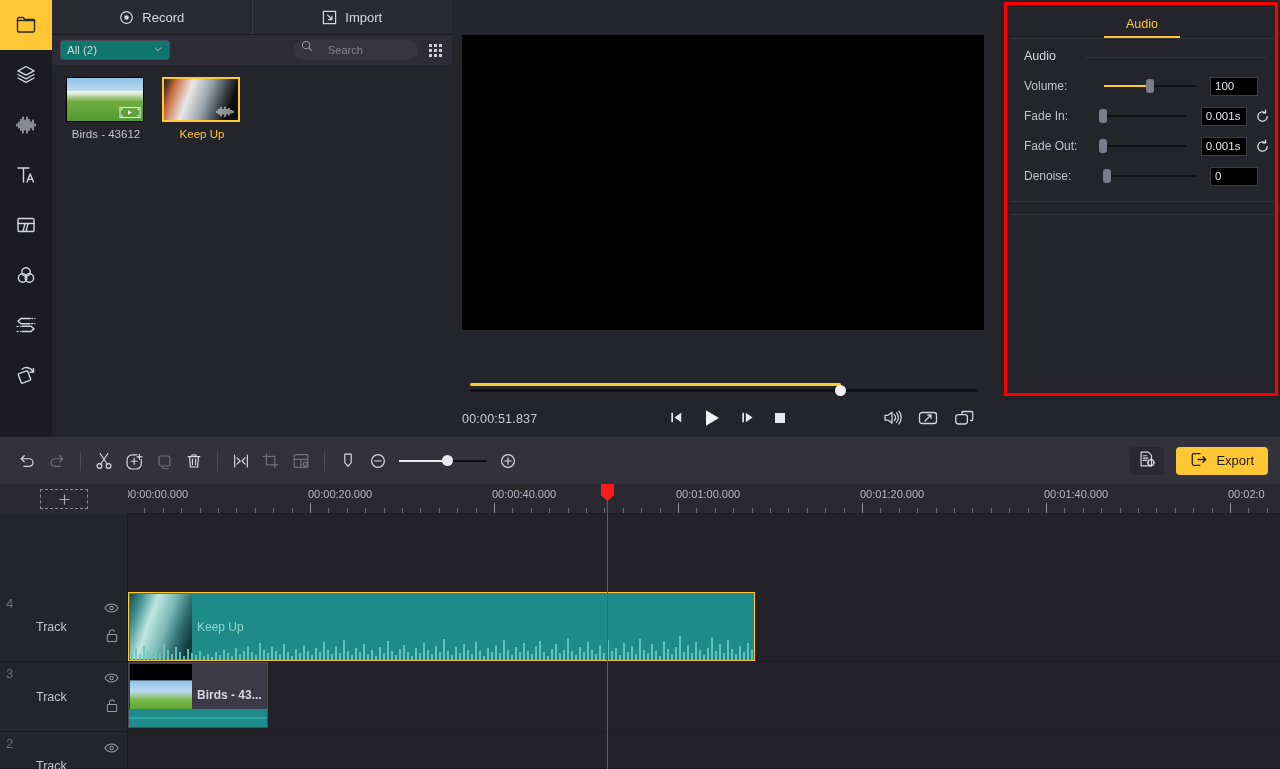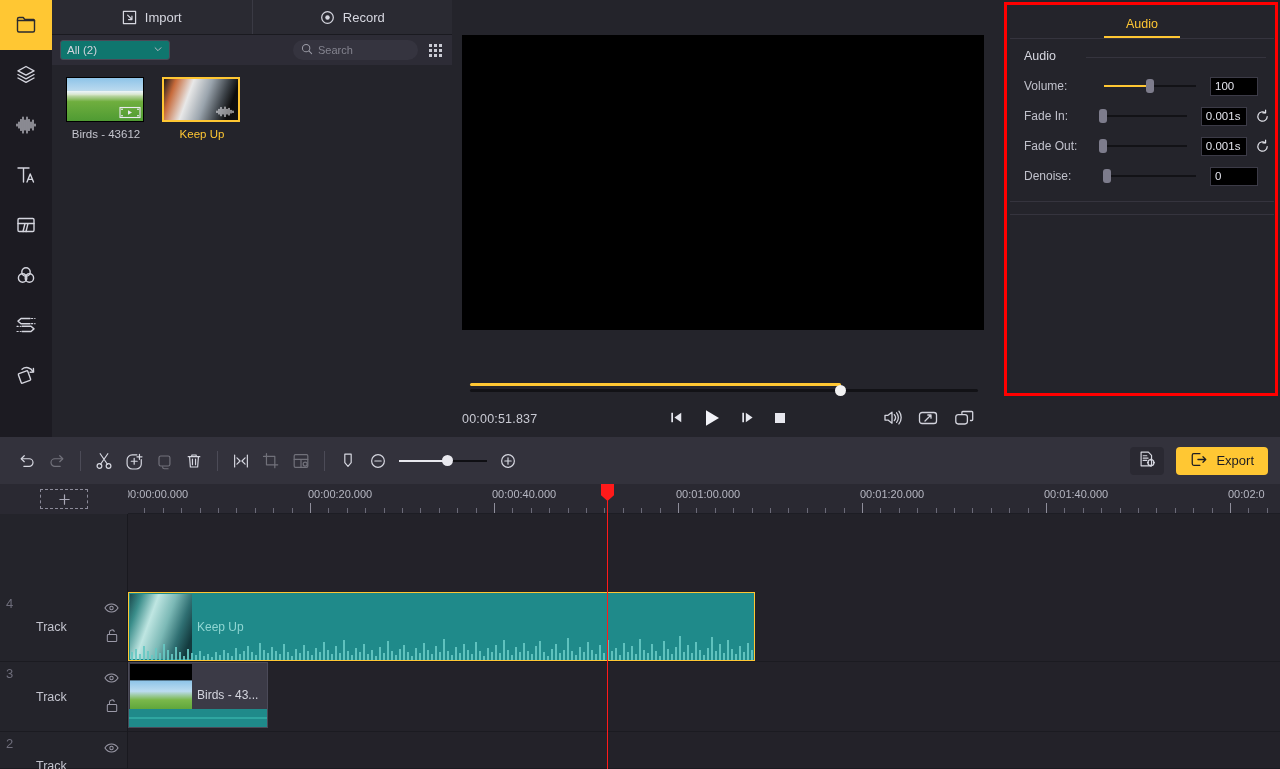--- a/index.html
+++ b/index.html
@@ -48,21 +48,21 @@
     background:#2d2c36;
   }
   .filter-select {
     width:110px; height:20px; background:#0f766e; border:1px solid #4a4956; border-radius:3px;
     display:flex; align-items:center; padding:0 6px; font-size:11.5px; color:#d2d3dc; cursor:pointer;
     position:relative;
   }
   .filter-select .chev { margin-left:auto; }
   .search-box {
     margin-left:auto; width:125px; height:20px; background:#35343f; border-radius:10px;
-    display:flex; align-items:center; gap:5px; padding:0 8px; cursor:text;
+    display:flex; gap:15px; padding:0 8px; cursor:text;
   }
   .search-box input {
     background:transparent; border:none; outline:none; color:#d2d3dc; font-size:11px;
     font-family:"Liberation Sans", sans-serif; width:95px;
   }
   .search-box input::placeholder { color:#84848f; }
   .grid-view-btn { width:18px; height:18px; display:flex; align-items:center; justify-content:center; cursor:pointer; }
 
   .media-grid { padding:12px 0 0 14px; display:flex; gap:16px; flex-wrap:wrap; }
   .media-card { width:80px; cursor:pointer; }
@@ -223,21 +223,21 @@
   }
   .tr-num { position:absolute; left:6px; top:4px; font-size:13px; color:#6e6d7b; }
   .tr-name { position:absolute; left:36px; top:50%; transform:translateY(-50%); font-size:12.5px; color:#c3c4ce; }
   .tr-eye { position:absolute; right:8px; top:10px; cursor:pointer; }
   .tr-lock { position:absolute; right:8px; top:36px; cursor:pointer; }
   .tr-body { position:absolute; left:128px; right:0; top:0; background:#232229; border-bottom:1px solid #1b1b21; }
 
   .clip { position:absolute; top:0; overflow:hidden; cursor:pointer; }
   .clip.audio { background:#1f8a8a; border:1px solid #25b0a8; }
   .clip.audio.selected { border:1px solid #ffc733; }
-  .clip.video { background:#3b3a46; border:1px solid #4b4a58; }
+  .clip.video { background:#3b3a46; border:1px solid #4b4a58;font-weight:bold; }
   .clip-thumb { position:absolute; left:1px; top:1px; width:62px; bottom:1px; }
   .clip-label {
     position:absolute; left:68px; top:50%; transform:translateY(-50%);
     font-size:12px; color:#8fd6d2; white-space:nowrap;
   }
   .clip.video .clip-label { color:#d4d5de; }
   .wave { position:absolute; left:0; right:0; bottom:0; height:28px; opacity:.9; }
   .clip-thumb-keepup {
     background:linear-gradient(110deg,#1d4b4f 0%,#3a8d8a 14%,#bfe6e2 34%,#7cb9b6 55%,#2f6f72 74%,#133a3e 90%);
   }
@@ -342,34 +342,34 @@
           </svg>
       </span>
     </div>
   </div>
 
   <div class="media-panel">
     <div class="media-tabs">
       <div class="media-tab">
         <span>
           <svg width="15" height="15" viewBox="0 0 16 16">
+              <circle class="st" cx="8" cy="8" r="6.2"></circle>
+              <circle cx="8" cy="8" r="2.4" fill="#d6d7e0"></circle>
+            </svg>
+        </span>
+        <span>Record</span>
+      </div>
+      <div class="media-tab">
+        <span>
+          <svg width="15" height="15" viewBox="0 0 16 16">
               <path class="st" d="M1.5 1.5h13v13h-13z"></path>
               <path class="st" d="M6 5.5l4.6 4.6M10.6 6.6v3.6H7"></path>
             </svg>
         </span>
         <span>Import</span>
-      </div>
-      <div class="media-tab">
-        <span>
-          <svg width="15" height="15" viewBox="0 0 16 16">
-              <circle class="st" cx="8" cy="8" r="6.2"></circle>
-              <circle cx="8" cy="8" r="2.4" fill="#d6d7e0"></circle>
-            </svg>
-        </span>
-        <span>Record</span>
       </div>
     </div>
 
     <div class="media-filterbar">
       <div class="filter-select">
         <span>All (2)</span>
         <span class="chev">
           <svg width="10" height="10" viewBox="0 0 12 12">
               <path d="M2.5 4.5L6 8l3.5-3.5" fill="none" stroke="#b9bac4" stroke-width="1.2" stroke-linecap="round" stroke-linejoin="round"></path>
             </svg>

